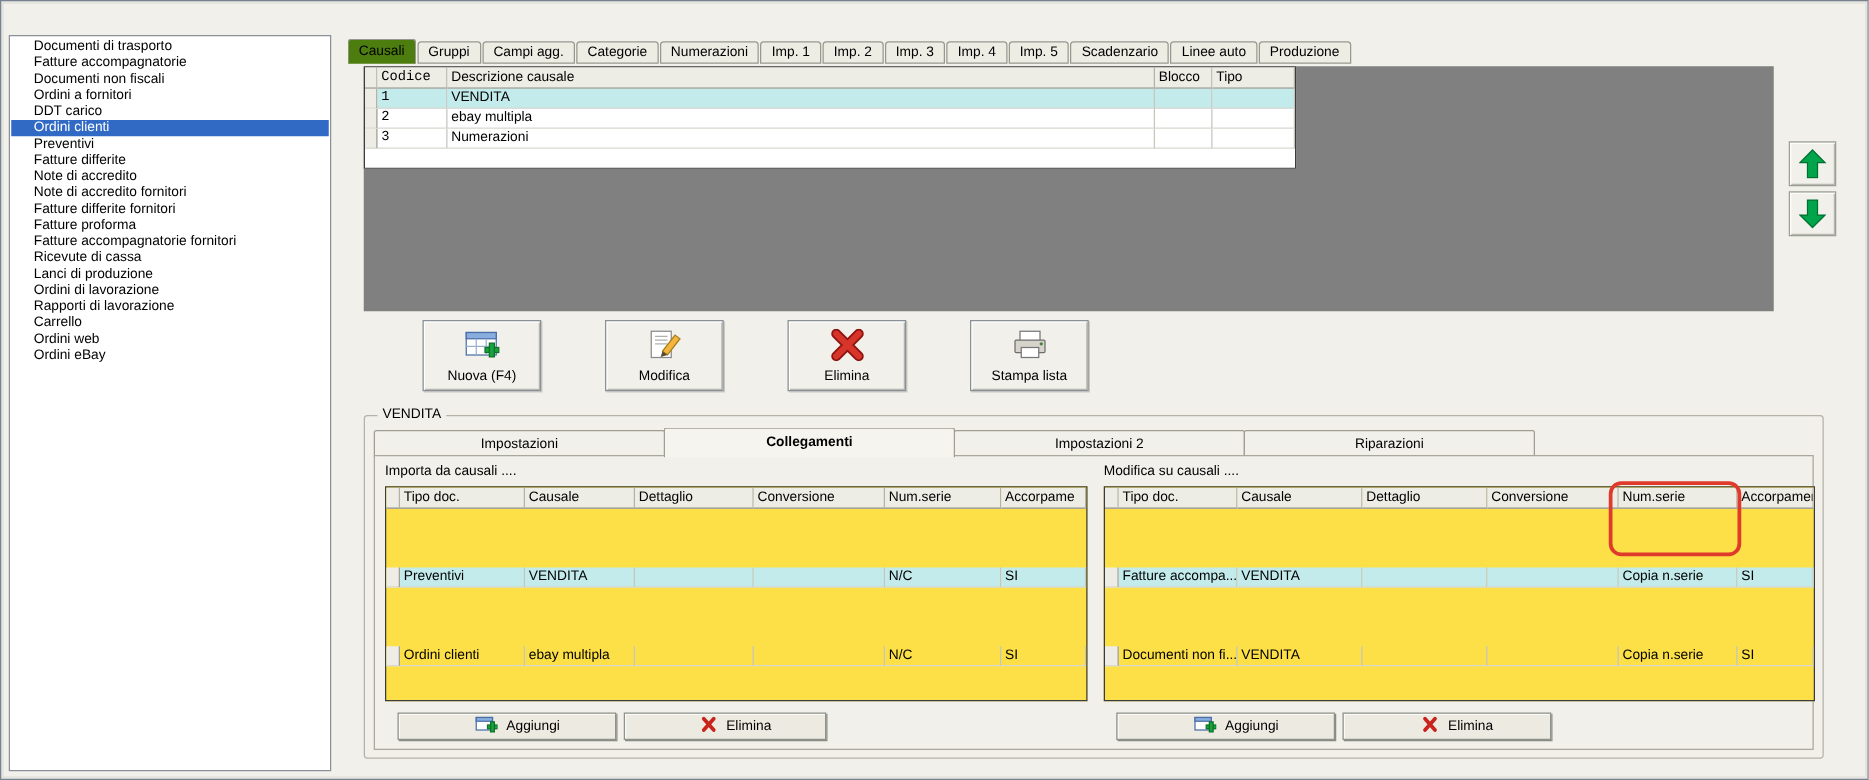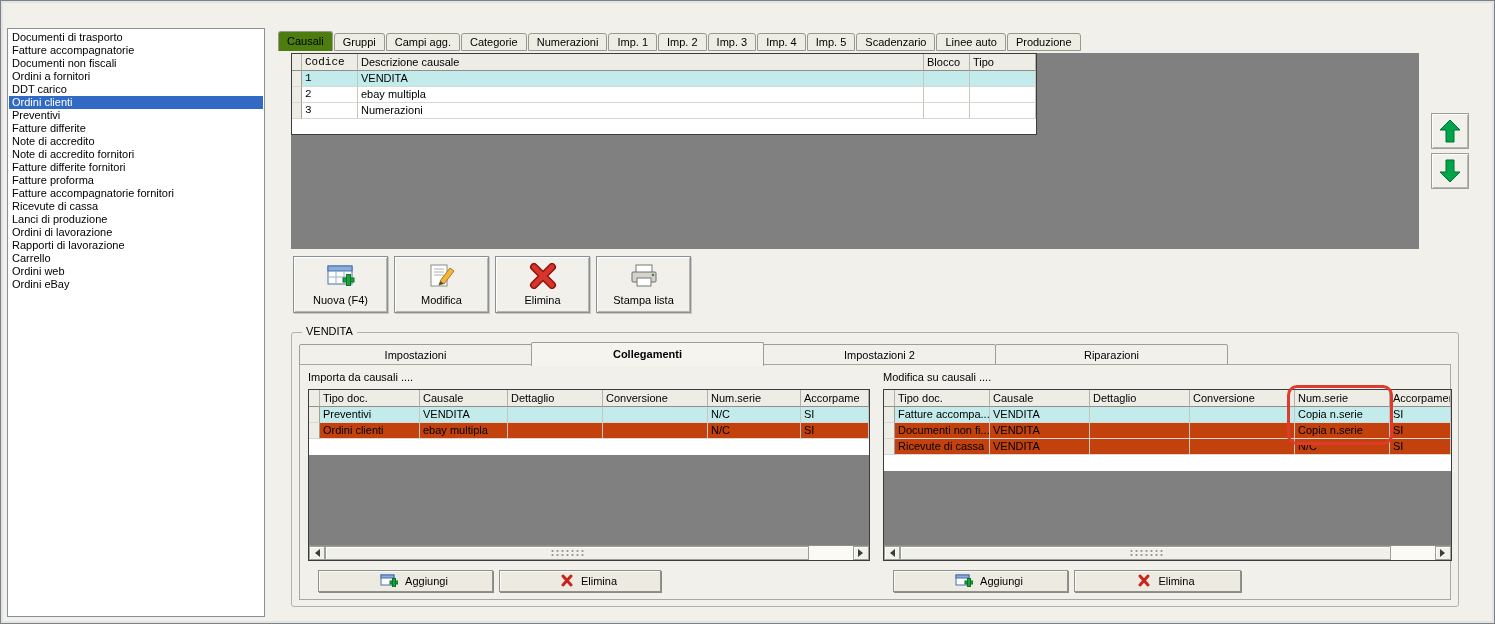--- a/index.html
+++ b/index.html
@@ -19,21 +19,21 @@
     background: linear-gradient(to right, var(--titlebar-start,#1a55b4) 0%, #4f8ad2 45%, var(--titlebar-end,#a9c9ec) 100%);
     color: #fff; display: flex; align-items: center; padding: 0 7px;
   }
   .title-text { font-weight: bold; letter-spacing: .2px; }
   .close-btn { margin-left: auto; font-size: 12px; line-height: 12px; padding: 0 3px; }
   
   .sidebar {
     position: absolute; left: 6px; top: 27px; width: 258px; height: 589px;
     background: #fff; border: 1px solid #8a9097; padding: 2px 1px; overflow: hidden;
   }
-  .side-item { height: 13px; line-height: 13px; padding-left: 3px; white-space: nowrap; }
+  .side-item { height: 13px; line-height: 13px; padding-left: 18px; white-space: nowrap; }
   .side-item.selected { background: var(--selection-blue,#316ac5); color: #fff; }
   
   .tabbar { position: absolute; left: 277px; top: 30px; height: 20px; display: flex; align-items: flex-end; }
   .tab {
     height: 18px; line-height: 17px; padding: 0 8px; background: #eeede4;
     border: 1px solid #98988f; border-radius: 3px 3px 0 0; margin-right: 1px; white-space: nowrap;
   }
   .tab.active { height: 20px; line-height: 19px; background: #4d7c0f; border-bottom: none; }
   
   .gray-area { position: absolute; left: 290px; top: 52px; width: 1128px; height: 196px; background: var(--panel-gray,#808080); }
@@ -53,35 +53,35 @@
     position: absolute; width: 38px; height: 36px; background: var(--dialog-bg,#f1f0ea);
     border: 1px solid #9aa096; box-shadow: inset 1px 1px 0 #fff, inset -1px -1px 0 #b8b8b0;
     display: flex; align-items: center; justify-content: center;
   }
   .arrow-svg polygon { fill: var(--arrow-green,#00a44a); stroke: #00702f; }
   
   .toolbar { position: absolute; left: 292px; top: 255px; display: flex; gap: 6px; }
   .tool-btn {
     width: 95px; height: 57px; background: var(--dialog-bg,#f1f0ea);
     border: 1px solid #8a9097; box-shadow: inset 1px 1px 0 #fff, inset -1px -1px 0 #b6b6ae, 1px 1px 0 #c9c9c2;
-    display: flex; flex-direction: column; align-items: center; justify-content: center; gap: 3px;
+    display: flex; flex-direction: column; align-items: center; justify-content: center; gap: 3px; margin-left: 45px;
   }
   
   .groupbox { position: absolute; left: 290px; top: 331px; width: 1168px; height: 275px; border: 1px solid #b5b2a8; border-radius: 3px; }
   .legend { position: absolute; left: 10px; top: -8px; background: var(--dialog-bg,#f1f0ea); padding: 0 4px; }
   .dtabs { position: absolute; left: 7px; top: 9px; display: flex; align-items: flex-end; height: 24px; }
   .dtab {
     width: 233px; height: 22px; line-height: 21px; text-align: center; background: var(--dialog-bg,#f1f0ea);
     border: 1px solid #a09d93; border-radius: 2px 2px 0 0; margin-right: -1px; white-space: nowrap;
   }
   .dtab.active { height: 24px; line-height: 23px; font-weight: bold; background: #f5f4ee; border-bottom: none; position: relative; z-index: 2; }
   .tab-page { position: absolute; left: 7px; top: 31px; width: 1152px; height: 236px; border: 1px solid #aaa79d; background: var(--dialog-bg,#f1f0ea); }
   .panel-title { position: absolute; top: 6px; white-space: nowrap; }
   
-  .subtbl { position: absolute; top: 24px; height: 172px; display: flex; flex-direction: column; background: #c2410c; border: 1px solid #3c3c3c; overflow: hidden; }
+  .subtbl { position: absolute; top: 24px; height: 172px; display: flex; flex-direction: column; background: #fde047; border: 1px solid #3c3c3c; overflow: hidden; gap: 47px; }
   .subtbl .c0 { width: 11px; }
   .imp .c1 { width: 100px; } .imp .c2 { width: 88px; }  .imp .c3 { width: 95px; }
   .imp .c4 { width: 105px; } .imp .c5 { width: 93px; }  .imp .c6 { flex: 1; }
   .esp .c1 { width: 95px; }  .esp .c2 { width: 100px; } .esp .c3 { width: 100px; }
   .esp .c4 { width: 105px; } .esp .c5 { width: 95px; }  .esp .c6 { flex: 1; }
   .filler-w { height: 16px; background: #fff; flex: 0 0 auto; }
   .filler-g { flex: 1; background: var(--panel-gray,#808080); }
   
   .hscroll { height: 15px; display: flex; border-top: 1px solid #8f8f88; background: #f6f5f0; flex: 0 0 auto; }
   .hs-btn { width: 16px; background: var(--dialog-bg,#f1f0ea); border: 1px solid #9aa096; box-shadow: inset 1px 1px 0 #fff; display: flex; align-items: center; justify-content: center; }

